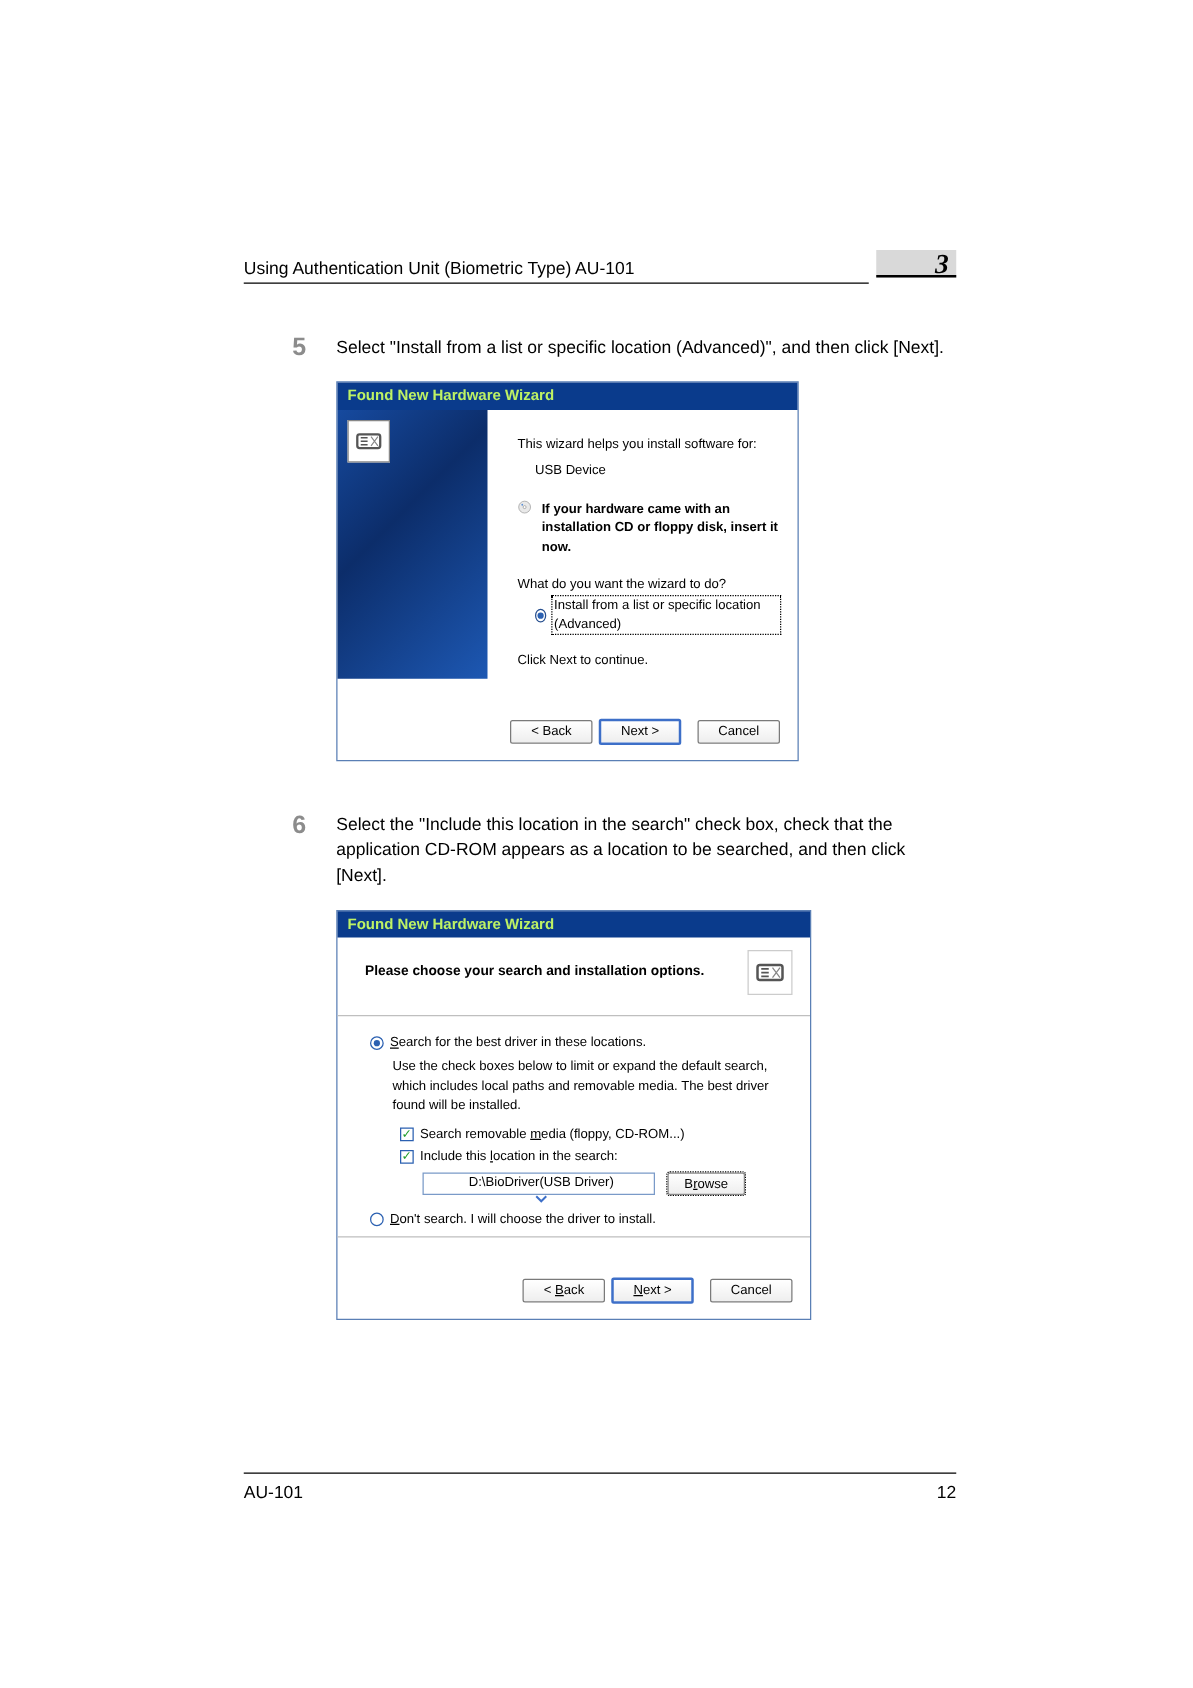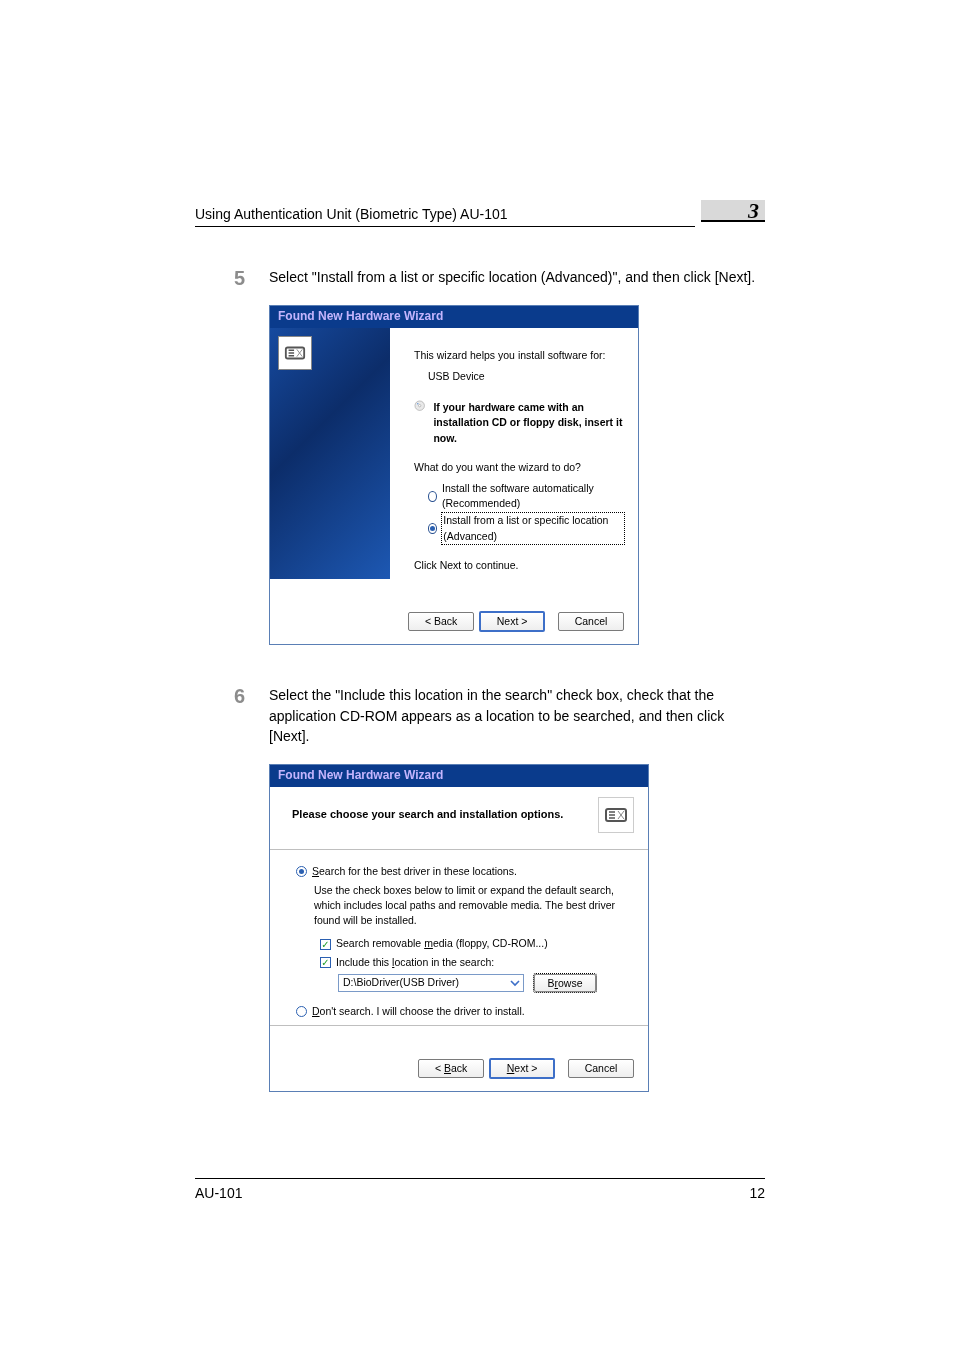--- a/index.html
+++ b/index.html
@@ -69,21 +69,21 @@
 
   
   .wizard {
     margin-top: 18px;
     border: 1px solid #5a7fb5;
     background: #fff;
     font-size: 10.5px;
   }
   .wiz-title {
     background: #0a3b8c;
-    color: #c4b5fd;
+    color: #bef264;
     font-weight: bold;
     font-size: 12px;
     padding: 2px 8px;
   }
   .wiz-btnbar {
     text-align: right;
     padding: 10px 14px 12px 0;
   }
   .wiz-btn {
     display: inline-block;
@@ -154,20 +154,21 @@
   .w2-chk { display:flex; align-items:center; gap:5px; margin: 3px 0 3px 24px; }
   .w2-chk .box {
     width:11px; height:11px; border:1px solid #2b60b1; background:#fff;
     color:#1f9d28; font-size:10px; line-height:9px; text-align:center;
   }
   .w2-pathrow { display:flex; gap:10px; margin: 4px 0 12px 42px; align-items:center; }
   .w2-combo {
     display:flex; align-items:center; justify-content:space-between;
     border:1px solid #7a9ac8; width: 186px; height:18px; padding: 0 0 0 4px;
     font-size:10.5px;
+    flex-direction:column;
   }
   .w2-combo-arrow {
     width:16px; height:16px; display:flex; align-items:center; justify-content:center;
     color:#3d6fc8;
   }
   .w2-browse {
     border:1px solid #888; border-radius:2px;
     background: linear-gradient(#fff,#eee);
     padding: 0 0; width:62px; height:18px; line-height:16px; text-align:center;
     outline: 1px dotted #000;
@@ -224,24 +225,20 @@
                 <svg viewBox="0 0 24 24">
                     <circle cx="12" cy="12" r="10" fill="#e9e9e9" stroke="#888"></circle>
                     <circle cx="12" cy="12" r="2.5" fill="#fff" stroke="#888"></circle>
                     <circle cx="8" cy="8" r="1.5" fill="#5a8fd6"></circle>
                   </svg>
               </div>
               <div class="w1-cd-txt">If your hardware came with an installation CD or floppy disk, insert it now.</div>
             </div>
 
             <div>What do you want the wizard to do?</div>
-            <div class="w1-radio" style="margin-top:6px;">
-              <span class="dot"></span>
-              <span class="lbl">Install the software automatically (Recommended)</span>
-            </div>
             <div class="w1-radio sel">
               <span class="dot sel"></span>
               <span class="lbl">Install from a list or specific location (Advanced)</span>
             </div>
 
             <div class="spaced">Click Next to continue.</div>
           </div>
         </div>
         <div class="wiz-btnbar">
           <span class="wiz-btn">&lt; Back</span>

